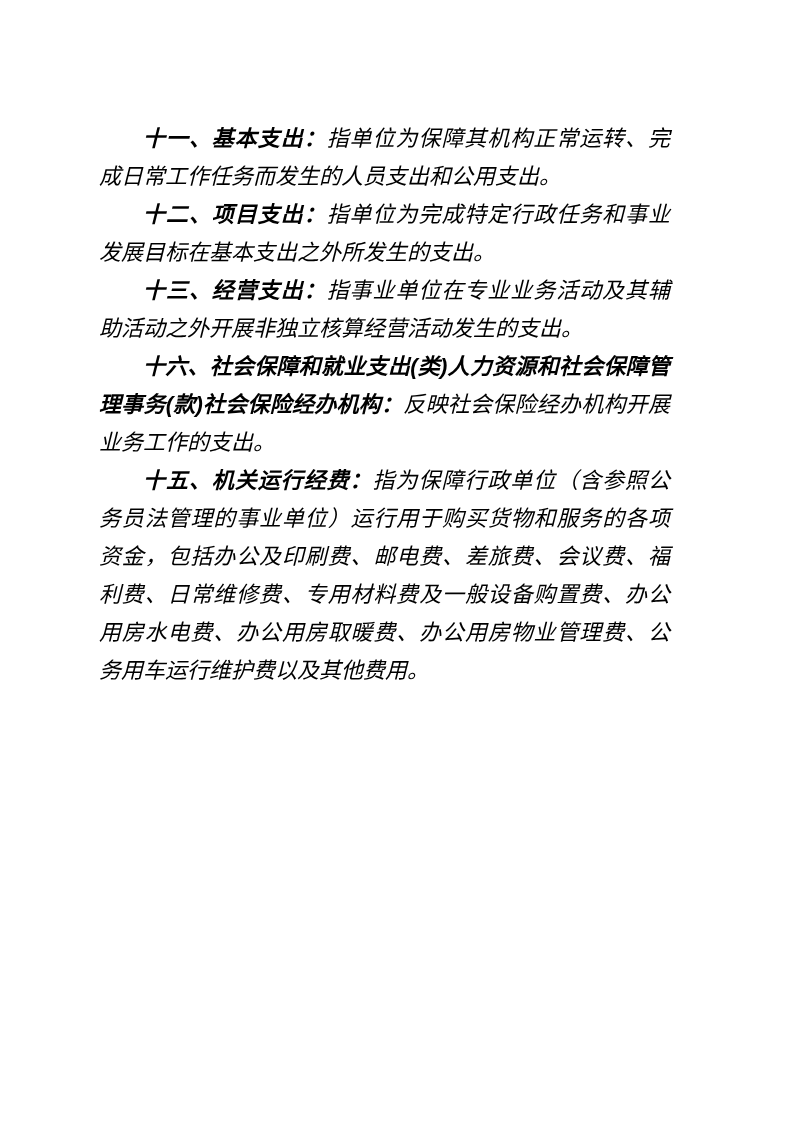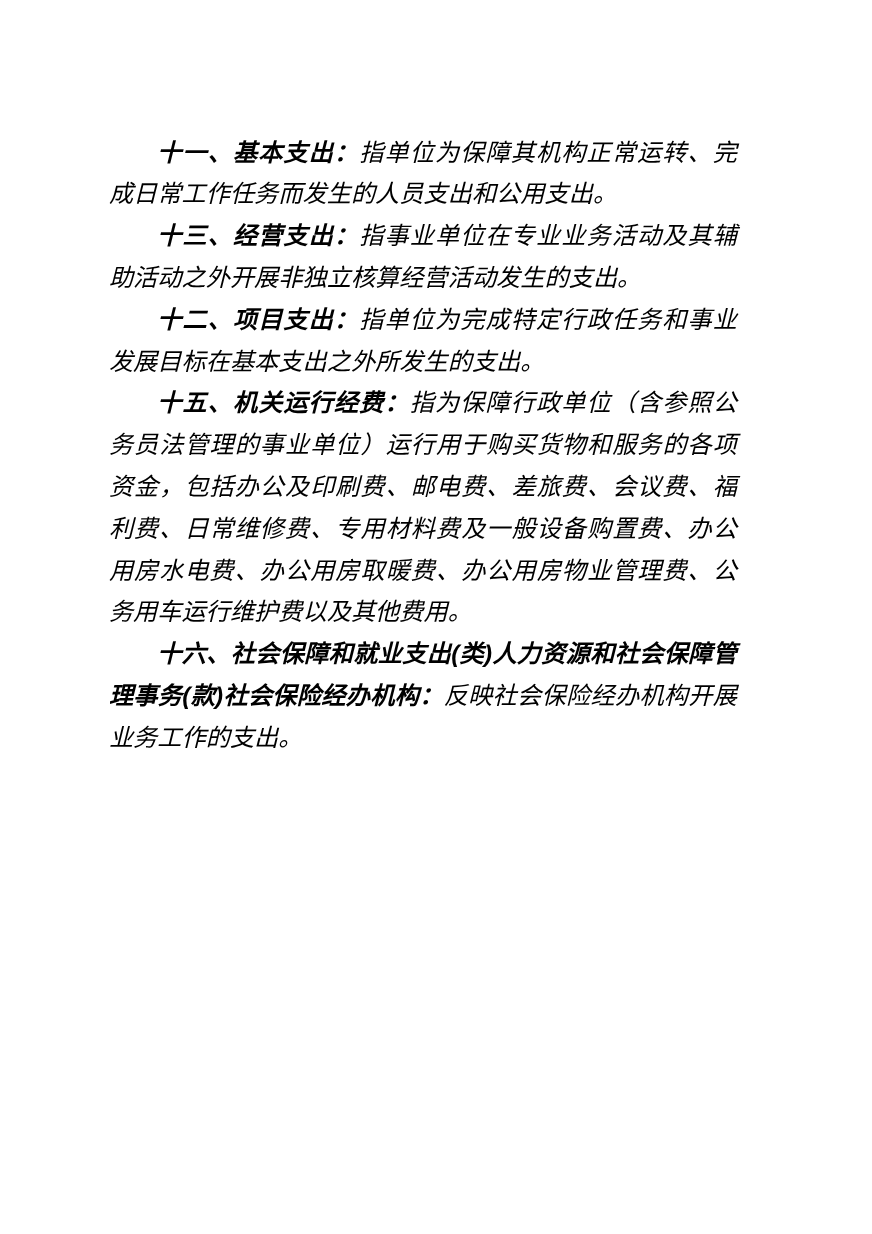--- a/index.html
+++ b/index.html
@@ -40,23 +40,23 @@
   }
 </style>
 </head>
 <body>
 
 <div class="page">
   <div class="doc-body">
 
     <p class="para"><span class="lead">十一、基本支出：</span><span class="body-text">指单位为保障其机构正常运转、完成日常工作任务而发生的人员支出和公用支出。</span></p>
 
+    <p class="para"><span class="lead">十二、项目支出：</span><span class="body-text">指单位为完成特定行政任务和事业发展目标在基本支出之外所发生的支出。</span></p>
+
     <p class="para"><span class="lead">十三、经营支出：</span><span class="body-text">指事业单位在专业业务活动及其辅助活动之外开展非独立核算经营活动发生的支出。</span></p>
 
-    <p class="para"><span class="lead">十二、项目支出：</span><span class="body-text">指单位为完成特定行政任务和事业发展目标在基本支出之外所发生的支出。</span></p>
 
+    <p class="para"><span class="lead">十六、社会保障和就业支出(类)人力资源和社会保障管理事务(款)社会保险经办机构：</span><span class="body-text">反映社会保险经办机构开展业务工作的支出。</span></p>
 
     <p class="para"><span class="lead">十五、机关运行经费：</span><span class="body-text">指为保障行政单位（含参照公务员法管理的事业单位）运行用于购买货物和服务的各项资金，包括办公及印刷费、邮电费、差旅费、会议费、福利费、日常维修费、专用材料费及一般设备购置费、办公用房水电费、办公用房取暖费、办公用房物业管理费、公务用车运行维护费以及其他费用。</span></p>
-
-    <p class="para"><span class="lead">十六、社会保障和就业支出(类)人力资源和社会保障管理事务(款)社会保险经办机构：</span><span class="body-text">反映社会保险经办机构开展业务工作的支出。</span></p>
 
   </div>
 </div>
 
 </body></html>

